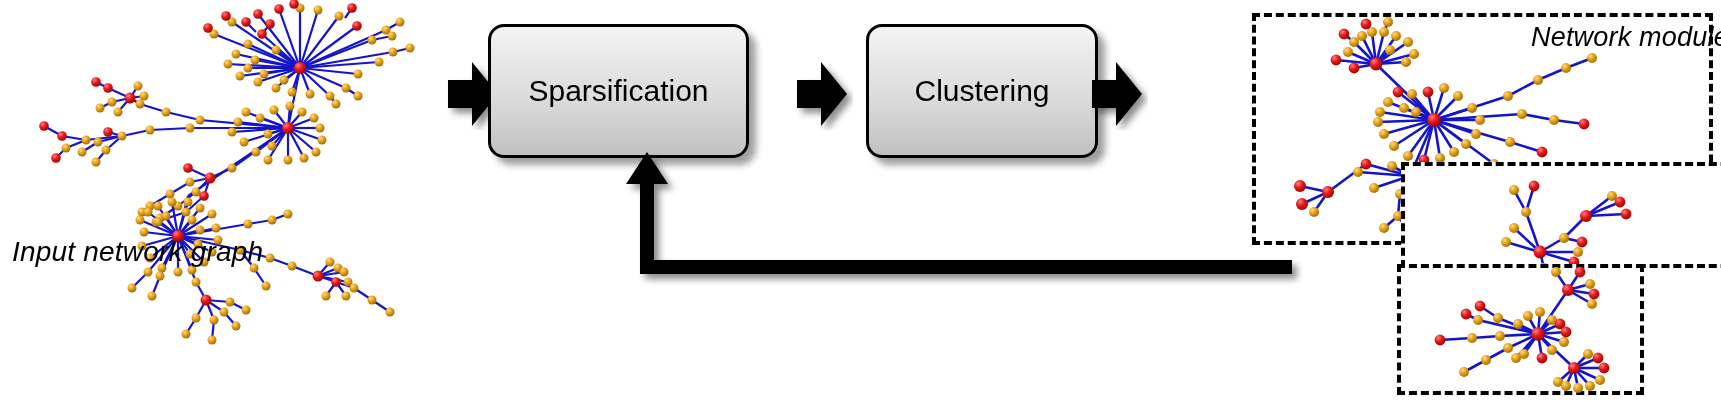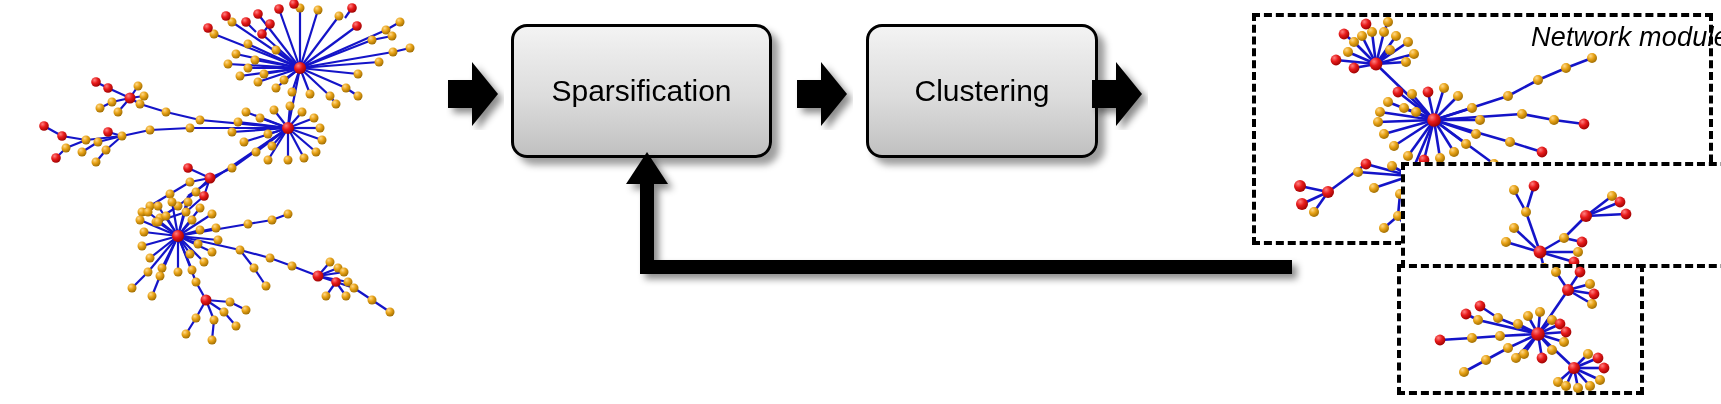--- a/index.html
+++ b/index.html
@@ -35,21 +35,21 @@
     background:linear-gradient(to bottom,#f3f3f3 0%,#ebebeb 18%,#dcdcdc 55%,#c8c8c8 88%,#c0c0c0 100%);
     box-shadow:7px 7px 7px rgba(0,0,0,.38);
     display:flex;align-items:center;justify-content:center;
     box-sizing:border-box;
   }
   .proc-label{
     font-size:30px;color:#000;
     font-family:"Liberation Sans", sans-serif;
     white-space:nowrap;
   }
-  #box-sparsification{left:511px;top:24px;width:261px;height:134px;}
+  #box-sparsification{left:488px;top:24px;width:261px;height:134px;}
   #box-clustering{left:866px;top:24px;width:232px;height:134px;}
 
   
   .block-arrow{position:absolute;}
 
   
   #feedback-loop{position:absolute;left:620px;top:150px;}
 
   
   .dash-box{
@@ -403,20 +403,21 @@
         <circle cx="318" cy="276" r="5.5"></circle>
           <circle cx="336" cy="282" r="4.8"></circle>
         <circle cx="206" cy="300" r="5.5"></circle>
           <circle cx="300" cy="68" r="6"></circle>
         <circle cx="288" cy="128" r="6"></circle>
           <circle cx="178" cy="236" r="6"></circle>
       </g>
     </g>
   </svg>
 
+  <div class="caption" id="input-caption">Input network graph</div>
 
   <svg class="block-arrow" id="arrow-1" style="left:446px;top:58px;" width="58" height="72" viewBox="0 0 58 72">
     <defs>
       <filter id="sh1" x="-30%" y="-30%" width="180%" height="180%">
         <feDropShadow dx="5" dy="5" stdDeviation="3.5" flood-color="#000" flood-opacity="0.45"></feDropShadow>
       </filter>
     </defs>
     <path filter="url(#sh1)" fill="#000" d="M2,22 L26,22 L26,4 L52,36 L26,68 L26,50 L2,50 Z"></path>
   </svg>
 

